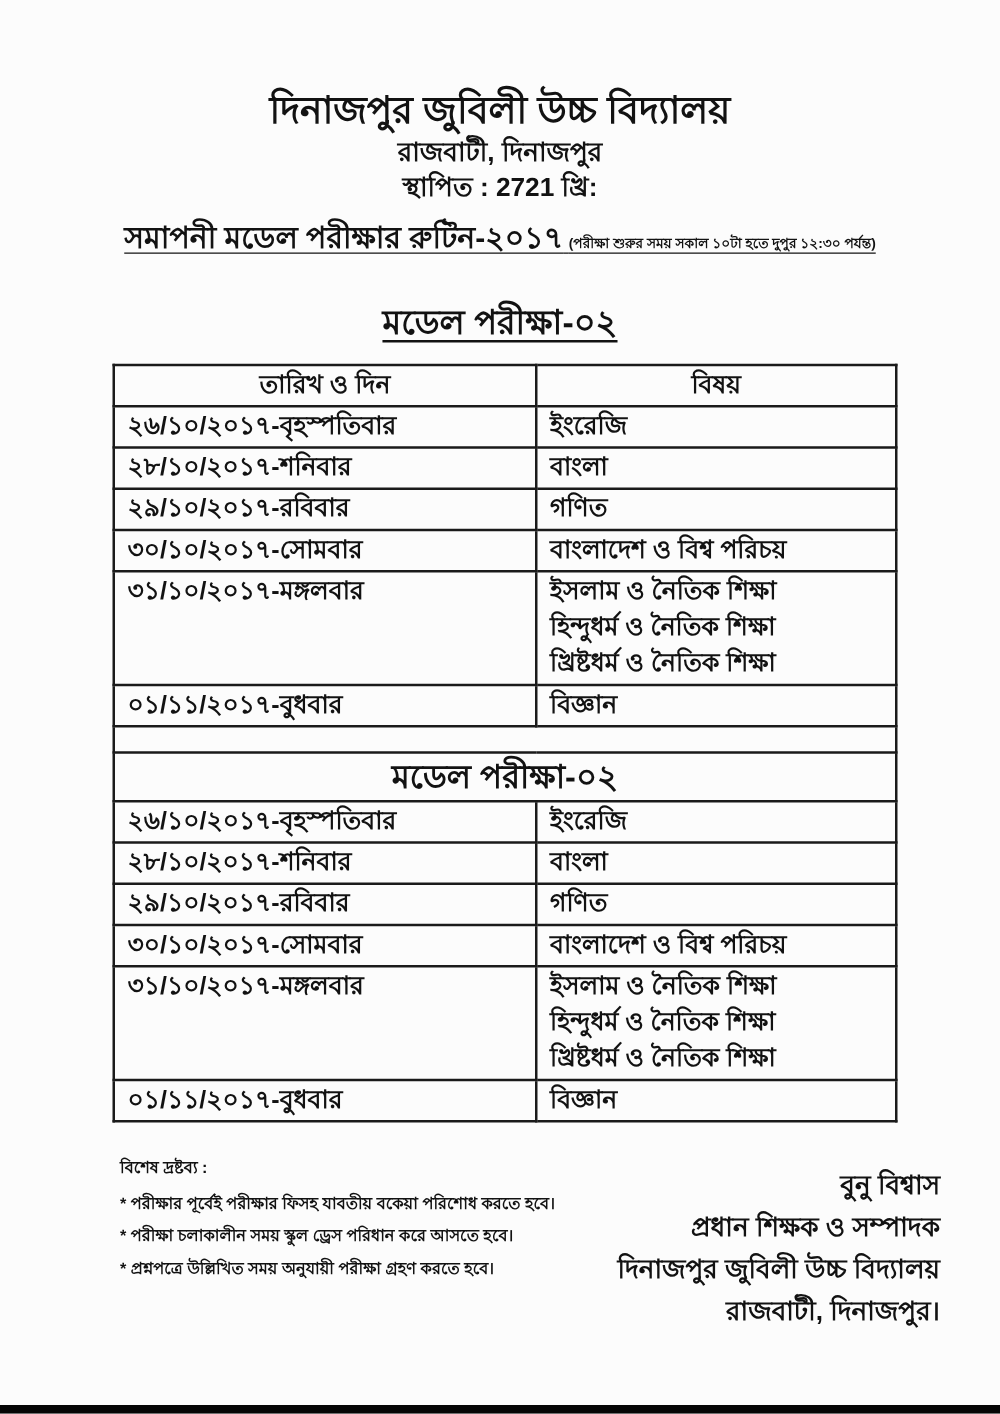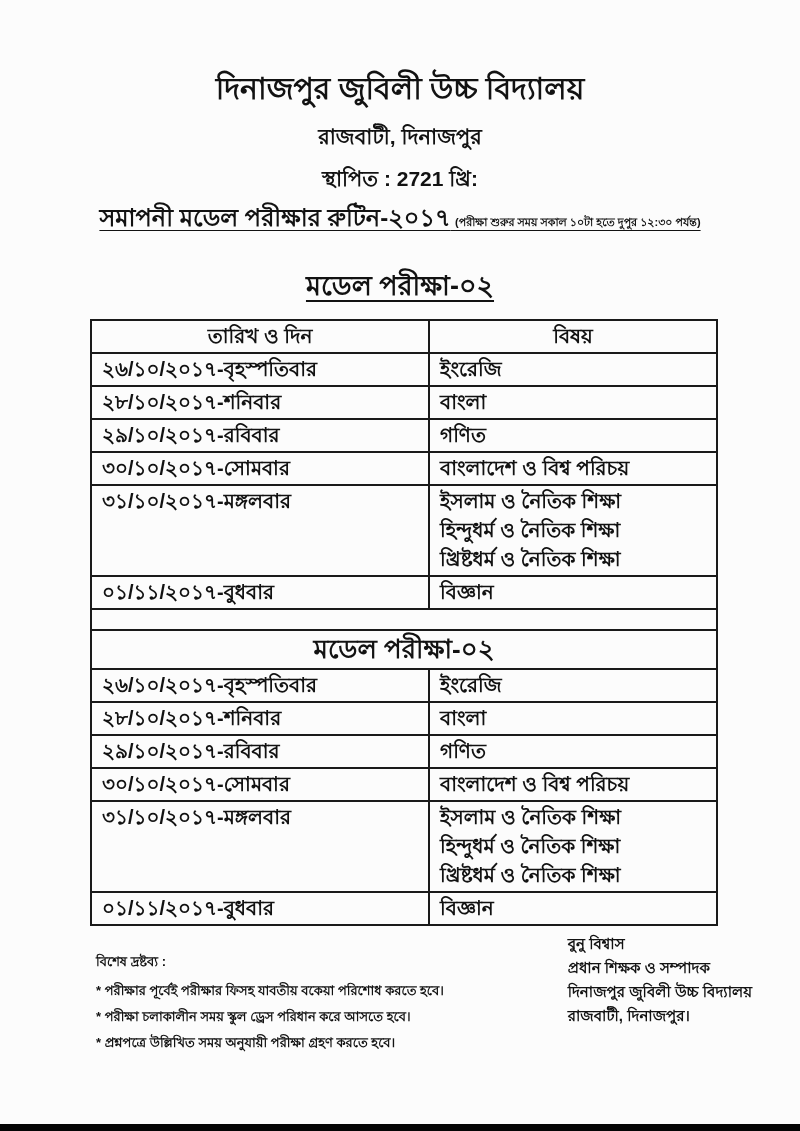--- a/index.html
+++ b/index.html
@@ -23,21 +23,21 @@
     text-align: center;
     font-size: 30px;
     font-weight: bold;
     line-height: 1.15;
   }
   .school-address,
   .established {
     text-align: center;
     font-size: 21px;
     font-weight: bold;
-    margin-top: 18px;
+    margin-top: 4px;
     line-height: 1.15;
   }
   .routine-line {
     text-align: center;
     margin-top: 8px;
     font-weight: bold;
     text-decoration: underline;
     text-underline-offset: 4px;
   }
   .routine-line .main { font-size: 24px; }
@@ -81,22 +81,22 @@
     margin: 26px 0 0 96px;
     font-size: 13px;
     font-weight: bold;
   }
   .notes .notes-title { margin-bottom: 10px; }
   .notes .note-item { margin-top: 9px; line-height: 1.3; }
   .signature {
     position: absolute;
     top: 932px;
     right: 48px;
-    text-align: left;
-    font-size: 15px;
+    text-align: right;
+    font-size: 21px;
     font-weight: bold;
     line-height: 1.6;
   }
   .scan-bottom-edge {
     position: absolute;
     left: 0;
     bottom: 0;
     width: 800px;
     height: 7px;
     background: #050505;

